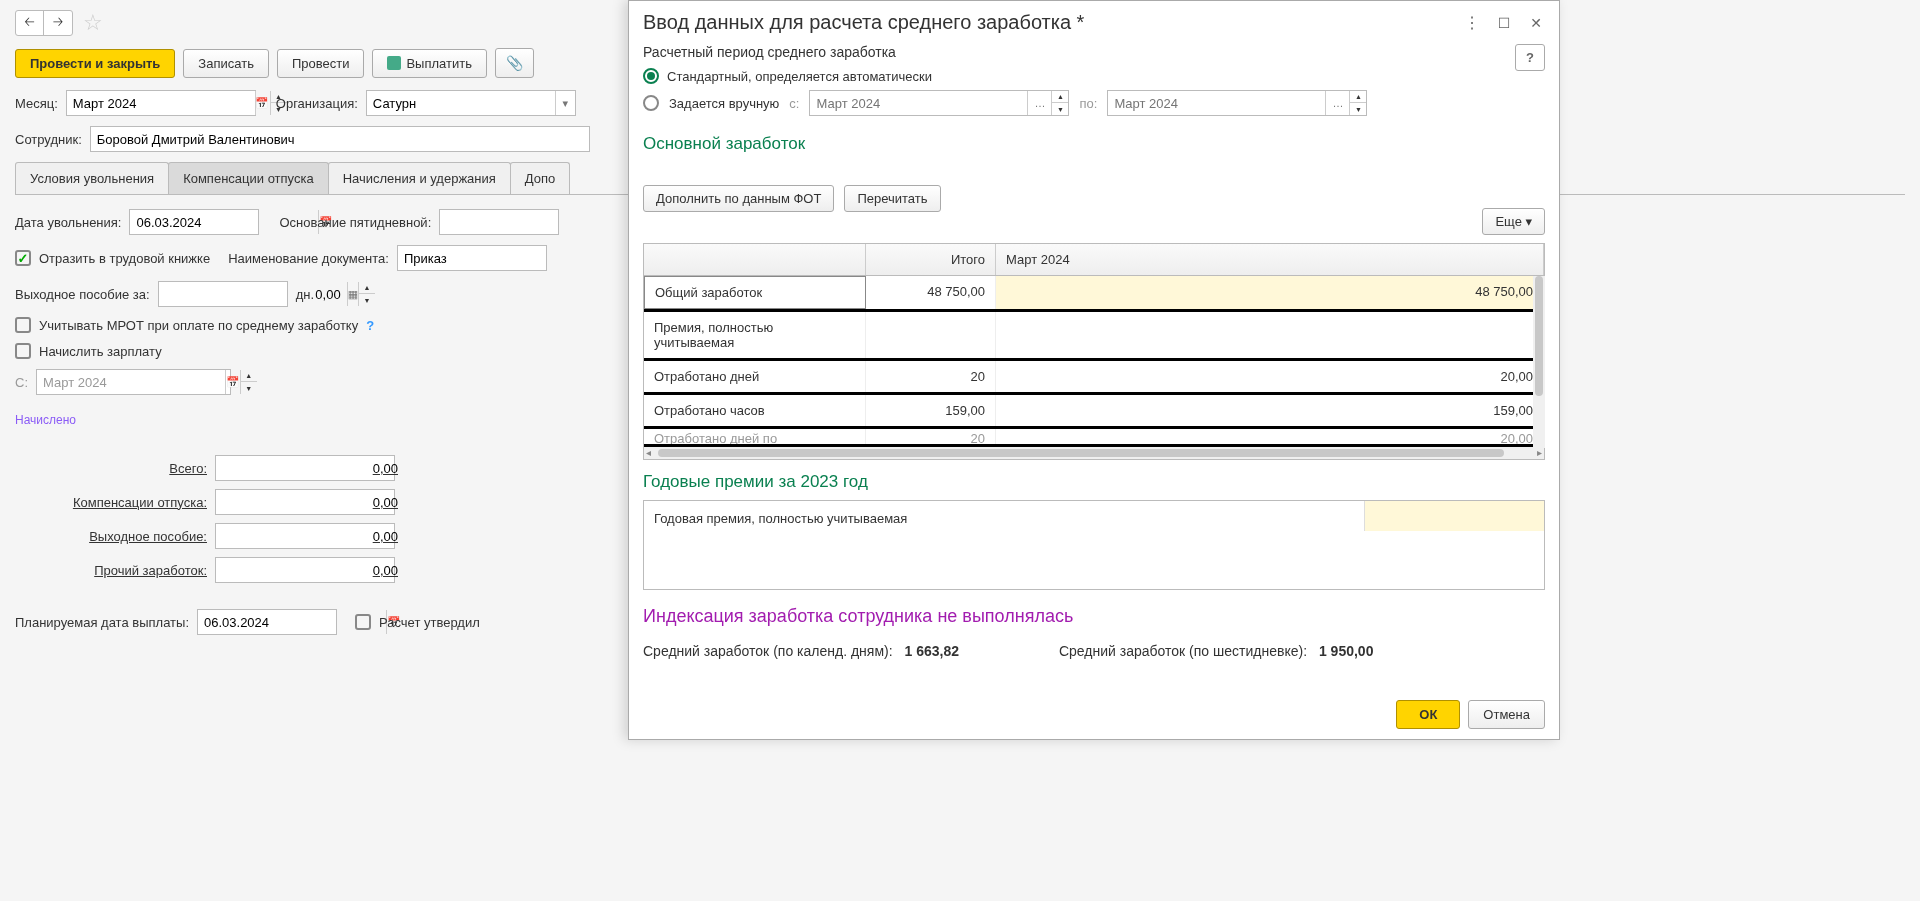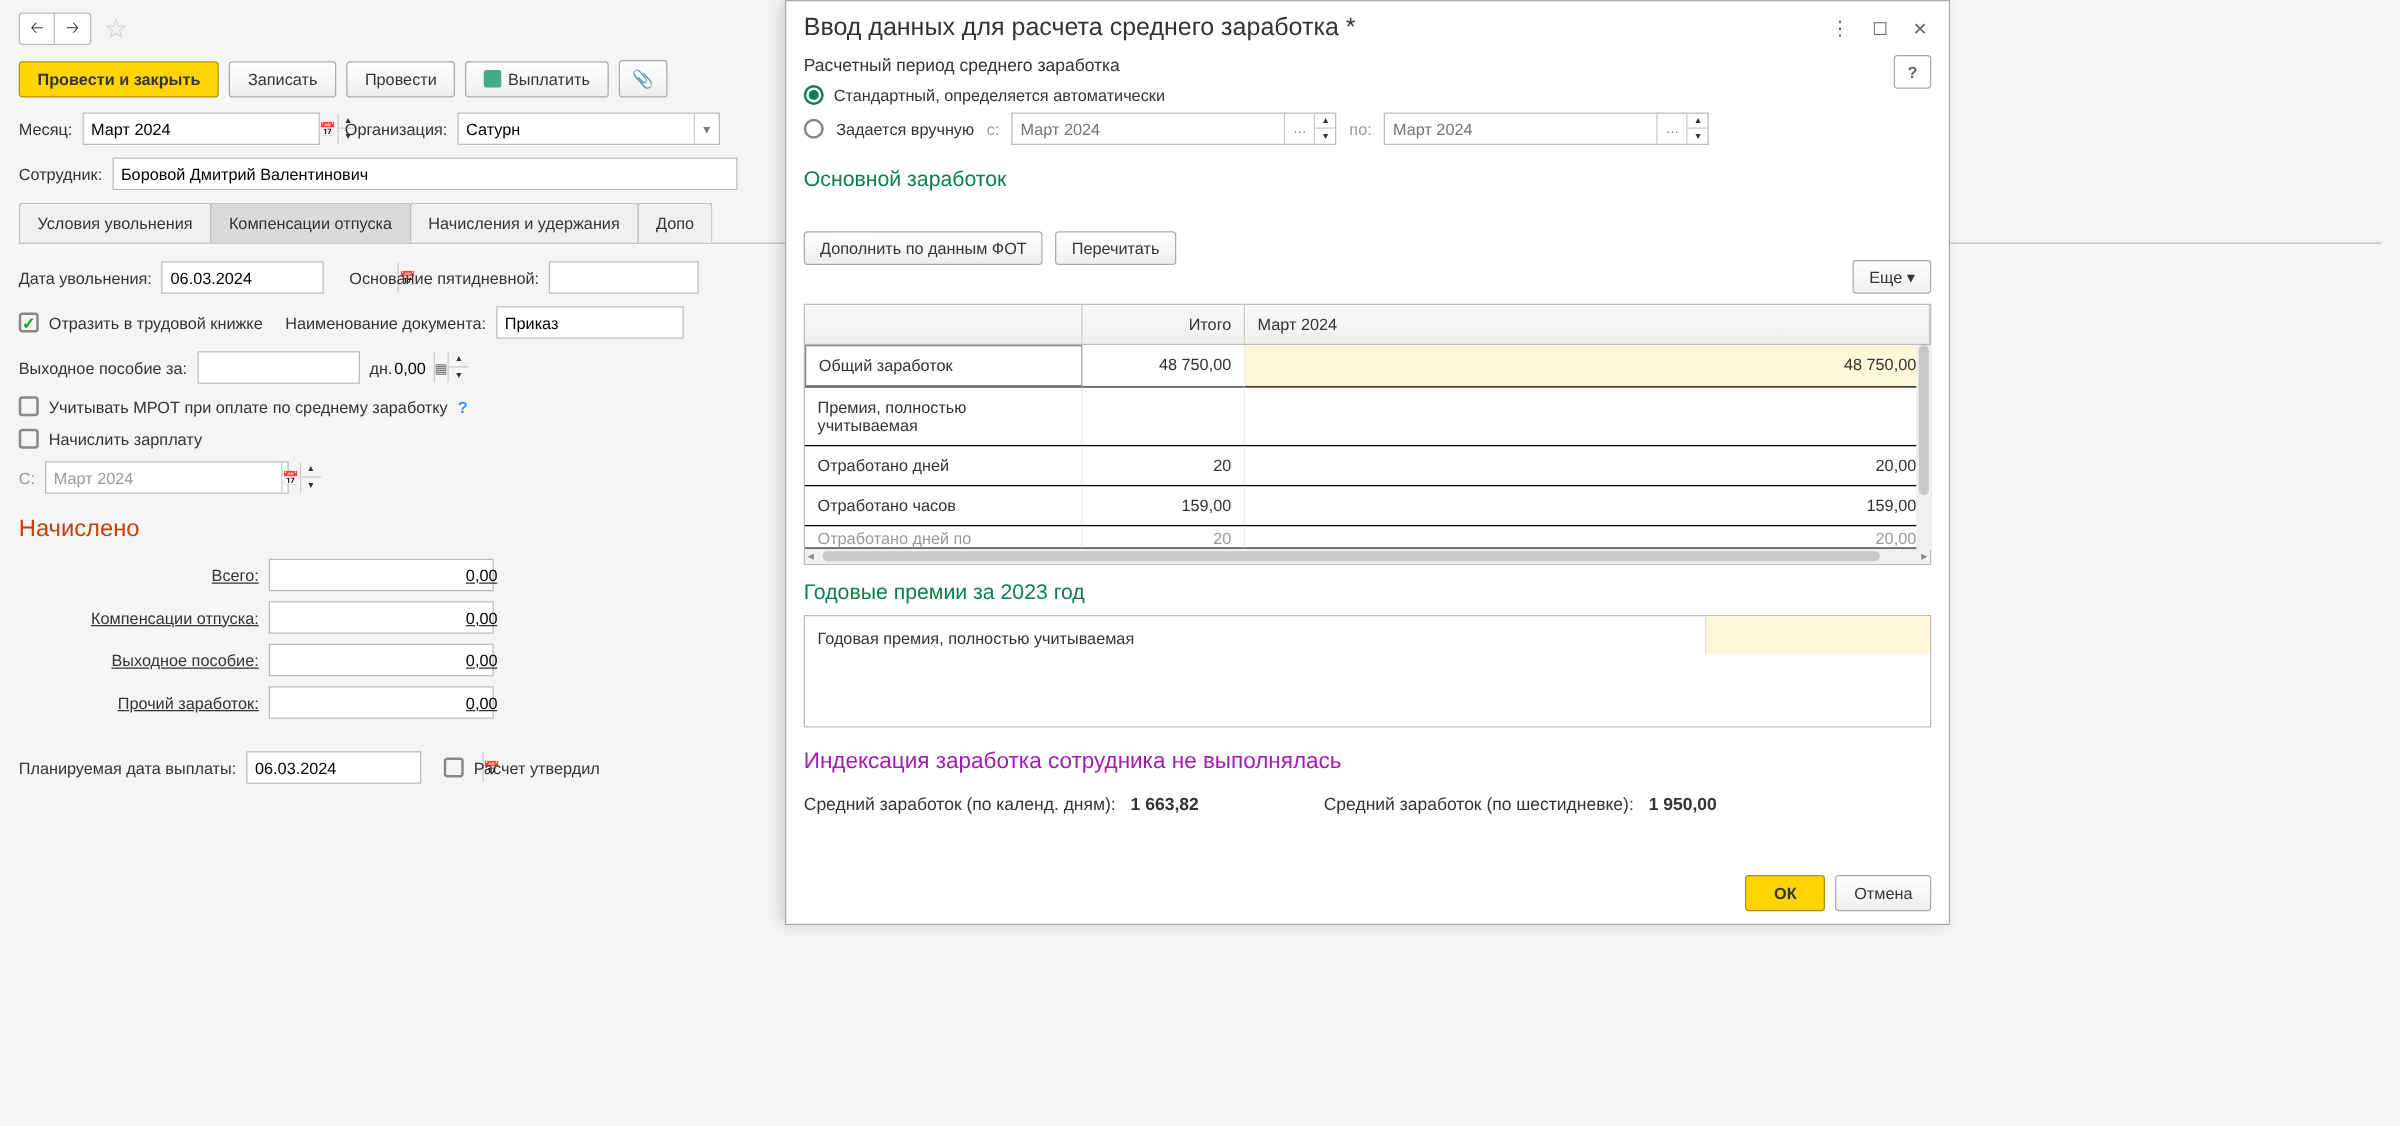--- a/index.html
+++ b/index.html
@@ -33,21 +33,21 @@
   .tabs { display: flex; border-bottom: 1px solid #bbb; margin-bottom: 14px; }
   .tab { padding: 8px 14px; border: 1px solid #bbb; border-bottom: none; border-radius: 3px 3px 0 0; margin-right: -1px; background: #f0f0f0; cursor: pointer; color: #333; text-align: center; }
   .tab.active { background: #dadada; }
 
   .checkbox { width: 16px; height: 16px; border: 2px solid #888; border-radius: 3px; display: inline-flex; align-items: center; justify-content: center; cursor: pointer; }
   .checkbox.checked::after { content: "✓"; color: #0a0; font-weight: bold; font-size: 13px; }
 
   .help-icon { color: #3399ff; font-weight: bold; cursor: pointer; }
 
   .totals-row { display: flex; margin-top: 18px; gap: 260px; }
-  .totals-col h4 { color: #c2410c; font-weight: normal; margin: 0 0 12px 0; font-size: 19px; }
+  .totals-col h4 { color: #8b5cf6; font-weight: normal; margin: 0 0 28px 0; font-size: 12px; }
   .num-row { display: flex; align-items: center; justify-content: center; margin-bottom: 8px; gap: 8px; text-decoration: underline; }
   .num-row .label { text-align: right; flex: 1; }
   .num-row .input-group { width: 180px; }
   .num-row input { text-align: right; }
 
   
   .modal { position: absolute; left: 628px; top: 0; width: 932px; height: 740px; background: #fff; border: 1px solid #aaa; box-shadow: -4px 0 12px rgba(0,0,0,0.15); display: flex; flex-direction: column; }
   .modal-header { display: flex; align-items: center; padding: 10px 14px; }
   .modal-title { font-size: 20px; color: #333; flex: 1; }
   .win-btns { display: flex; gap: 14px; align-items: center; }
@@ -72,21 +72,21 @@
   .green-head { color: #0a8050; font-size: 17px; margin: 12px 0 8px 0; }
 
   .sub-toolbar { display: flex; gap: 10px; align-items: center; }
   .sub-toolbar .btn { padding: 5px 12px; }
   .sub-toolbar .spacer { flex: 1; }
   .more-btn { padding: 5px 10px; margin-top: 46px; }
 
   .grid { border: 1px solid #bbb; margin-top: 8px; }
   .grid-head { display: flex; background: linear-gradient(#fafafa, #eee); border-bottom: 1px solid #bbb; }
   .grid-head .cell { padding: 8px 10px; border-right: 1px solid #ccc; }
-  .grid-row { display: flex; border-bottom: 1px solid #000000; justify-content: center; }
+  .grid-row { display: flex; border-bottom: 3px solid #000000; justify-content: center; }
   .grid-row .cell { padding: 8px 10px; border-right: 1px solid #eee; }
   .c0 { width: 222px; }
   .c1 { width: 130px; text-align: right; }
   .c2 { flex: 1; text-align: right; }
   .grid-row.hl { background: #fff8d8; }
   .grid-row.hl .cell.c0 { background: #fff; border: 1px solid #888; }
   .grid-row.partial { color: #999; }
   .grid-scroll { height: 12px; background: #f0f0f0; position: relative; }
   .grid-scroll .thumb { position: absolute; left: 14px; top: 2px; right: 40px; height: 8px; background: #c8c8c8; border-radius: 4px; }
   .grid-scroll .arrow-l { position: absolute; left: 2px; top: 0; font-size: 10px; color: #888; }

